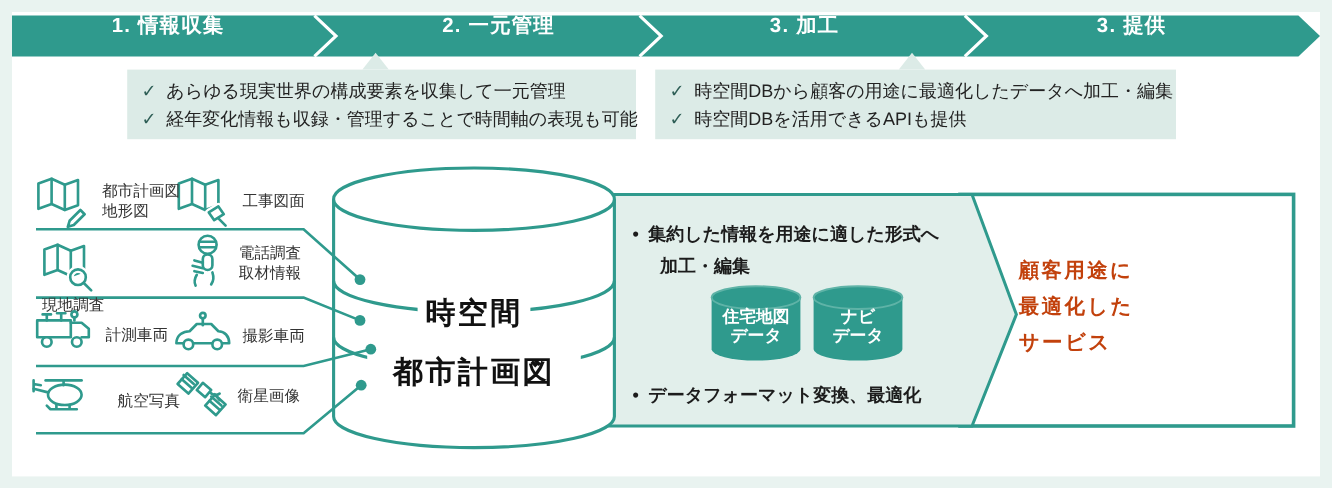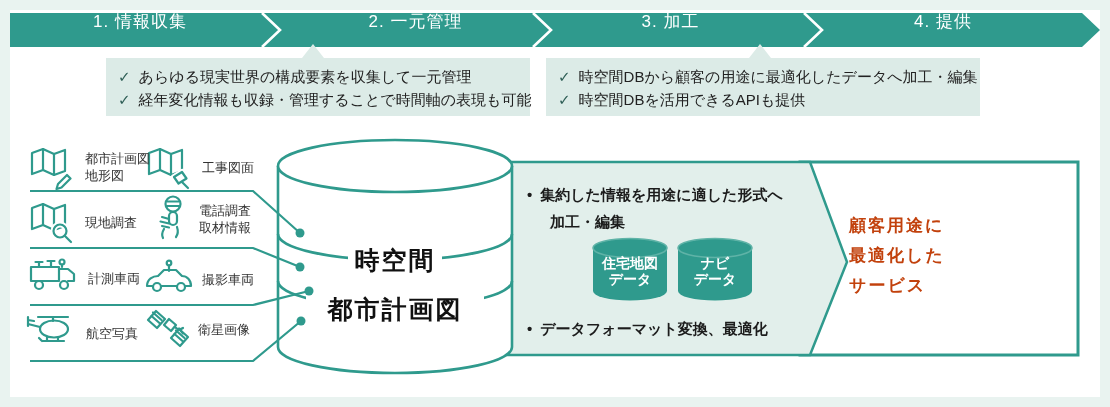--- a/index.html
+++ b/index.html
@@ -11,21 +11,21 @@
     overflow:hidden;
   }
   .stage{position:relative;width:1110px;height:407px;}
   .content-bg{position:absolute;left:10px;top:10px;width:1090px;height:387px;background:#ffffff;}
   svg.base{position:absolute;left:0;top:0;width:1110px;height:407px;}
 
   
   .banner-label{
     position:absolute;top:13px;height:16px;
     display:flex;align-items:center;justify-content:center;
-    color:#fff;font-weight:normal;font-size:17px;letter-spacing:1px;
+    color:#fff;font-weight:bold;font-size:17px;letter-spacing:1px;
   }
   .bl1{left:14px;width:252px;}
   .bl2{left:282px;width:267px;}
   .bl3{left:537px;width:267px;}
   .bl4{left:808px;width:270px;}
 
   
   .note{
     position:absolute;top:58px;height:58px;background:#dcebe7;
     box-sizing:border-box;padding:7px 10px 0 12px;
@@ -123,21 +123,21 @@
     </g>
     <g>
       <path d="M678,248 L678,291 A37 9.5 0 0 0 752,291 L752,248" fill="#2f9a8d"></path>
       <ellipse cx="715" cy="248" rx="37" ry="9.5" fill="#2f9a8d" stroke="#5fb3a7" stroke-width="1.6"></ellipse>
     </g>
   </svg>
 
   <div class="banner-label bl1">1. 情報収集</div>
   <div class="banner-label bl2">2. 一元管理</div>
   <div class="banner-label bl3">3. 加工</div>
-  <div class="banner-label bl4">4. 提供</div>
+  <div class="banner-label bl4">3. 提供</div>
 
   <div class="callout-tri tri1"></div>
   <div class="callout-tri tri2"></div>
 
   <div class="note note1">
     <div class="note-item">
       <span class="check">✓</span>
       <span>あらゆる現実世界の構成要素を収集して一元管理</span>
     </div>
     <div class="note-item">
@@ -181,21 +181,21 @@
         <path d="M30,40 l9,-9 3.5,3.5 -9,9 -5,1.5 z" stroke="#ffffff" stroke-width="6"></path>
         <path d="M30,40 l9,-9 3.5,3.5 -9,9 -5,1.5 z"></path>
       </svg>
     </span>
     <div class="src-label" style="margin-left:7px;">
       <div>都市計画図</div>
       <div>地形図</div>
     </div>
   </div>
 
-  <div class="src-item" style="left:28px;top:199px;">
+  <div class="src-item" style="left:28px;top:199px;flex-direction:column;">
     <span class="src-icon">
       <svg width="50" height="46" viewBox="0 0 50 46" fill="none" stroke="#2f9a8d" stroke-width="2.2" stroke-linejoin="round" stroke-linecap="round">
         <path d="M4,9 L15,5 L26,10 L37,6 L37,27 L26,31 L15,26 L4,30 Z"></path>
         <path d="M15,5 V26 M26,10 V31"></path>
         <g>
           <circle cx="32" cy="32" r="6.5" stroke="#ffffff" stroke-width="6"></circle>
           <circle cx="32" cy="32" r="6.5"></circle>
           <path d="M37,37 L43,43"></path>
         </g>
       </svg>
@@ -257,21 +257,21 @@
     <span class="src-icon">
       <svg width="58" height="44" viewBox="0 0 58 44" fill="none" stroke="#2f9a8d" stroke-width="2.2" stroke-linejoin="round" stroke-linecap="round">
         <path d="M14,6 h30"></path>
         <path d="M29,6 v4"></path>
         <ellipse cx="30" cy="18" rx="14" ry="8.5"></ellipse>
         <path d="M16,16 L4,13"></path>
         <path d="M4,6 v9 M4,9 l6,1"></path>
         <path d="M18,30 h22 M23,26.5 v3.5 M34,26.5 v3.5 M18,30 l-3,-3"></path>
       </svg>
     </span>
-    <div class="src-label" style="margin-left:4px;">
+    <div class="src-label" style="margin-left:16px;">
       <div>航空写真</div>
     </div>
   </div>
   <div class="src-item" style="left:141px;top:304px;">
     <span class="src-icon">
       <svg width="52" height="50" viewBox="0 0 52 50" fill="none" stroke="#2f9a8d" stroke-width="2.2" stroke-linejoin="round" stroke-linecap="round">
         <path d="M7,16 l8,-9 9,8 -8,9 z"></path>
         <path d="M10.5,12 l8.5,7.5 M12,8.5 l8.5,7.5"></path>
         <path d="M23,21 l5,-6 7,6 -5,6 z"></path>
         <path d="M30,34 l8,-9 9,8 -8,9 z"></path>

